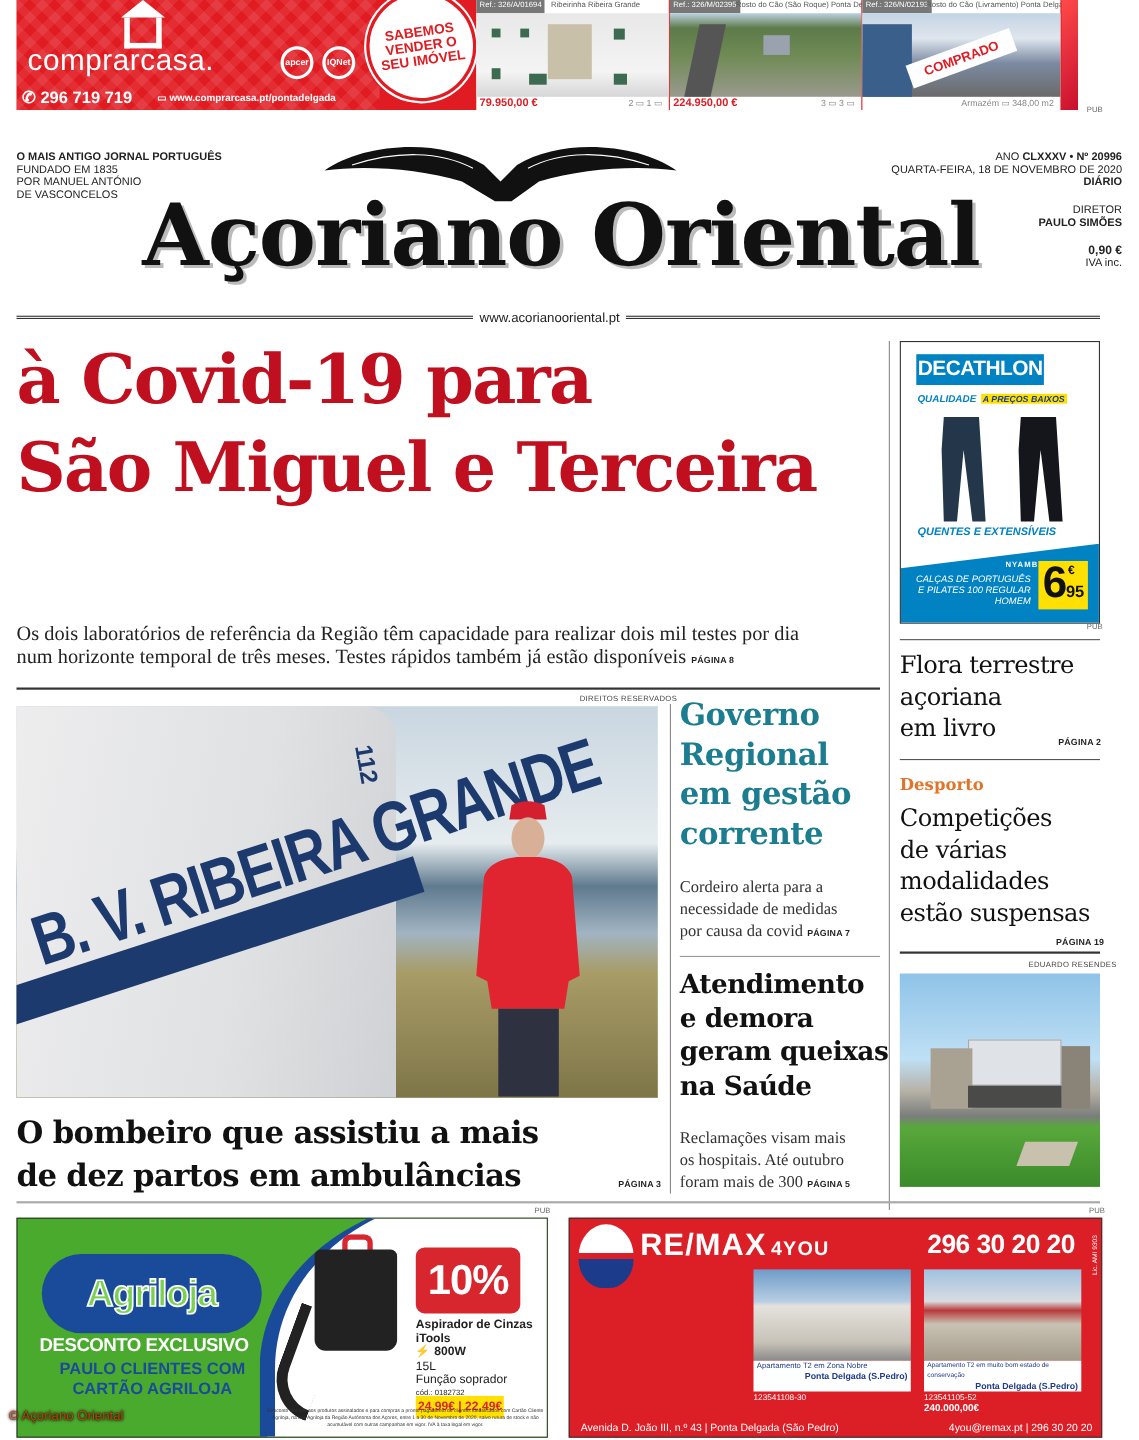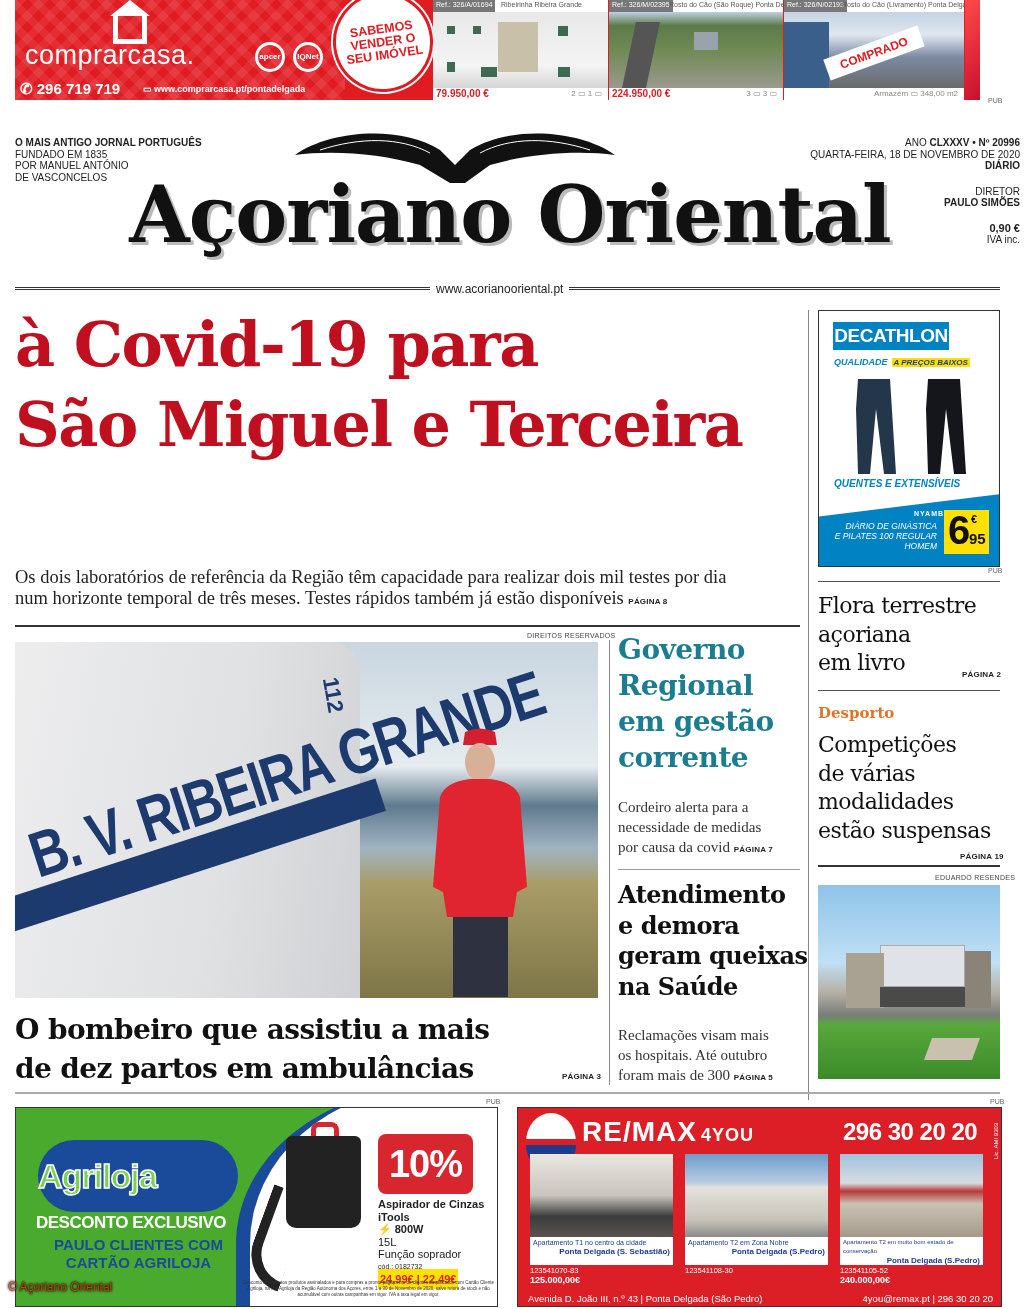--- a/index.html
+++ b/index.html
@@ -65,21 +65,21 @@
 .van-112{position:absolute;left:300px;top:40px;font-size:22px;font-weight:bold;color:#1d3a6e;transform:rotate(80deg)}
 .person{position:absolute;left:410px;top:85px;width:110px;height:270px}
 .ph-cap{left:15px;top:1010px;font-family:"DejaVu Serif",serif;font-weight:bold;font-size:28px;line-height:39px;color:#111;letter-spacing:-.6px}
 
 
 .hosp{left:818px;top:885px;width:182px;height:194px;overflow:hidden;background:linear-gradient(180deg,#8fc3e8 0%,#bfe0f5 40%,#b6b2a8 55%,#7a7d7a 67%,#58a83c 72%,#3b8a2a 100%)}
 
 
 .agri{left:15px;top:1107px;width:483px;height:200px;background:#4aaa2e;border:1px solid #333;overflow:hidden}
 .agri-wave{position:absolute;left:220px;top:-20px;width:320px;height:260px;background:#fff;border-radius:60% 0 0 0;border-left:14px solid #1a4b9b}
-.agri-pill{position:absolute;left:22px;top:32px;width:200px;height:72px;background:#1a4b9b;border-radius:36px;display:flex;align-items:center;}
+.agri-pill{position:absolute;left:22px;top:32px;width:200px;height:72px;background:#1a4b9b;border-radius:36px;display:flex;align-items:center;justify-content:center}
 .agri-pill span{color:#7ad04f;font-size:34px;font-weight:bold;-webkit-text-stroke:1.5px #fff;letter-spacing:-1px}
 .agri-t1{position:absolute;left:20px;top:105px;width:205px;color:#fff;font-weight:bold;font-size:17px;text-align:left;letter-spacing:-.5px}
 .agri-t2{position:absolute;left:20px;top:128px;width:205px;color:#1a4b9b;font-weight:bold;font-size:15px;text-align:center;line-height:18px}
 .vac{position:absolute;left:270px;top:28px;width:75px;height:92px;background:#222;border-radius:6px 6px 10px 10px}
 .vac-handle{position:absolute;left:295px;top:14px;width:28px;height:20px;border:5px solid #d8262e;border-bottom:none;border-radius:8px 8px 0 0}
 .hose{position:absolute;left:240px;top:80px;width:40px;height:100px;border:10px solid #222;border-right:none;border-top:none;border-radius:0 0 0 40px;transform:rotate(20deg)}
 .agri-pct{position:absolute;left:362px;top:26px;width:95px;height:60px;background:#d8262e;border-radius:8px;color:#fff;font-size:38px;font-weight:bold;text-align:center;line-height:60px;letter-spacing:-1px}
 .agri-prod{position:absolute;left:362px;top:90px;font-size:11px;color:#222;line-height:12.5px}
 .agri-price{background:#ffe000;color:#d8262e;font-weight:bold;padding:4px 2px}
 .agri-fine{position:absolute;left:225px;top:172px;width:255px;font-size:4.5px;color:#333;text-align:center;line-height:6px}
@@ -195,21 +195,21 @@
   <svg class="pants" style="left:35px" viewBox="0 0 44 98">
       <path d="M4 0 H36 L42 95 H30 L22 30 L16 95 H4 L2 30 Z" fill="#24374a"></path>
     </svg>
   <svg class="pants" style="left:105px" viewBox="0 0 44 98">
       <path d="M4 0 H36 L42 95 H30 L22 30 L16 95 H4 L2 30 Z" fill="#14161c"></path>
     </svg>
   <div class="dec-ext">QUENTES E EXTENSÍVEIS</div>
   <div class="dec-band"></div>
   <div class="dec-nyamba">NYAMBA</div>
   <div class="dec-desc">
-    <div>DIÁRIO DE GINÁSTICA</div>
+    <div>CALÇAS DE PORTUGUÊS</div>
     <div>E PILATES 100 REGULAR</div>
     <div>HOMEM</div>
   </div>
   <div class="dec-price">
     <span style="position:absolute;left:4px;top:-2px;font-size:40px;line-height:44px">6</span>
     <span style="position:absolute;left:27px;top:3px;font-size:11px">€</span>
     <span style="position:absolute;left:25px;top:20px;font-size:15px">95</span>
   </div>
 </div>
 <div class="abs pub" style="left:988px;top:567px">PUB</div>
@@ -321,26 +321,20 @@
   <div class="agri-fine">Desconto limitado aos produtos assinalados e para compras a pronto pagamento de clientes identificados com Cartão Cliente Agriloja, na loja Agriloja da Região Autónoma dos Açores, entre 1 a 30 de Novembro de 2020, salvo rutura de stock e não acumulável com outras campanhas em vigor. IVA à taxa legal em vigor.</div>
 </div>
 
 <div class="abs pub" style="left:990px;top:1098px">PUB</div>
 <div class="abs remax">
   <div class="balloon"></div>
   <div class="remax-title"><span>RE/MAX</span><small>4YOU</small></div>
   <div class="remax-phone">296 30 20 20</div>
   <div class="remax-lic">Lic. AMI 9303</div>
 
-  <div class="listing" style="left:12px">
-    <div class="pic" style="background:linear-gradient(180deg,#e9e6e0 0%,#c9c4bc 50%,#3c3c3c 75%,#5a5450 100%)"></div>
-    <div class="cap"><span>Apartamento T1 no centro da cidade</span><b>Ponta Delgada (S. Sebastião)</b></div>
-    <div class="code">123541070-83</div>
-    <div class="pr">125.000,00€</div>
-  </div>
   <div class="listing" style="left:167px">
     <div class="pic" style="background:linear-gradient(180deg,#6e9cc9 0%,#b7cde2 35%,#e4e2dc 40%,#c7c2b8 80%,#8a8a88 100%)"></div>
     <div class="cap"><span>Apartamento T2 em Zona Nobre</span><b>Ponta Delgada (S.Pedro)</b></div>
     <div class="code">123541108-30</div>
     <div class="pr"></div>
   </div>
   <div class="listing" style="left:322px">
     <div class="pic" style="background:linear-gradient(180deg,#9fc2e0 0%,#d8dce0 35%,#b83a3a 45%,#c9c2b2 60%,#a39a8a 100%)"></div>
     <div class="cap" style="font-size:6px"><span>Apartamento T2 em muito bom estado de conservação</span><b>Ponta Delgada (S.Pedro)</b></div>
     <div class="code">123541105-52</div>

